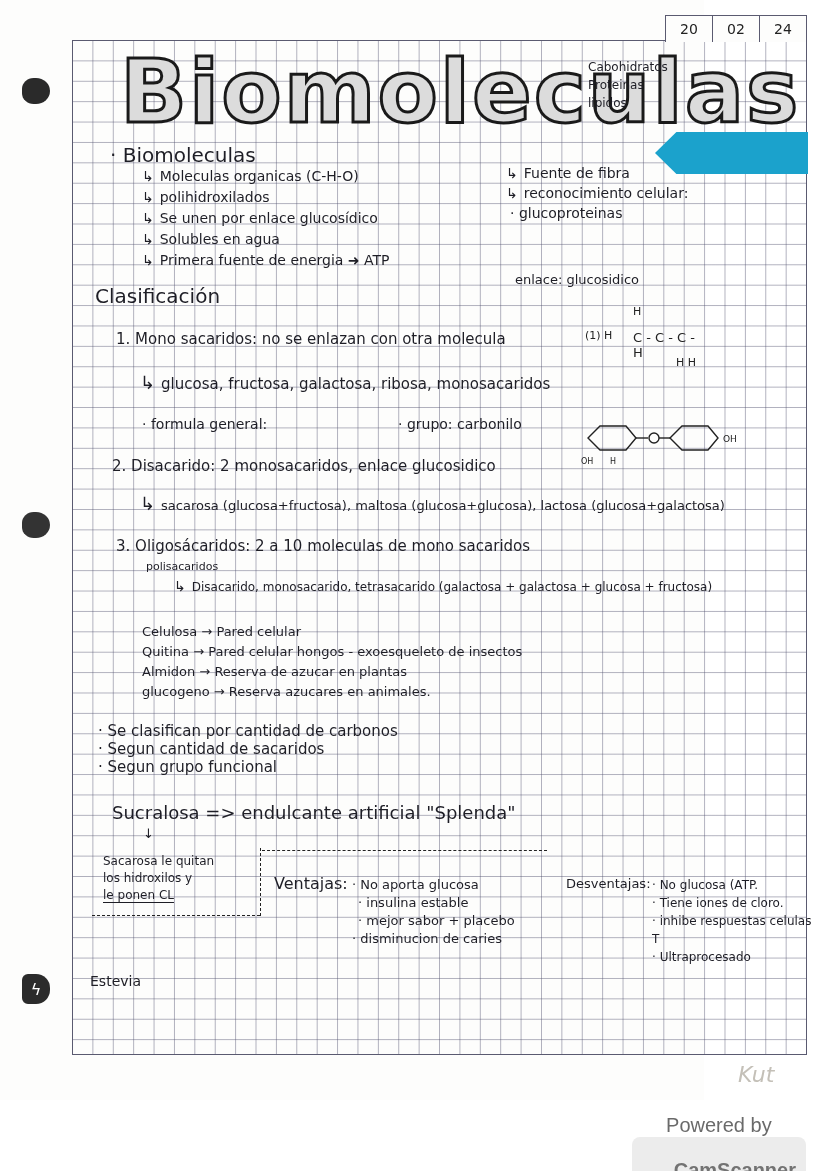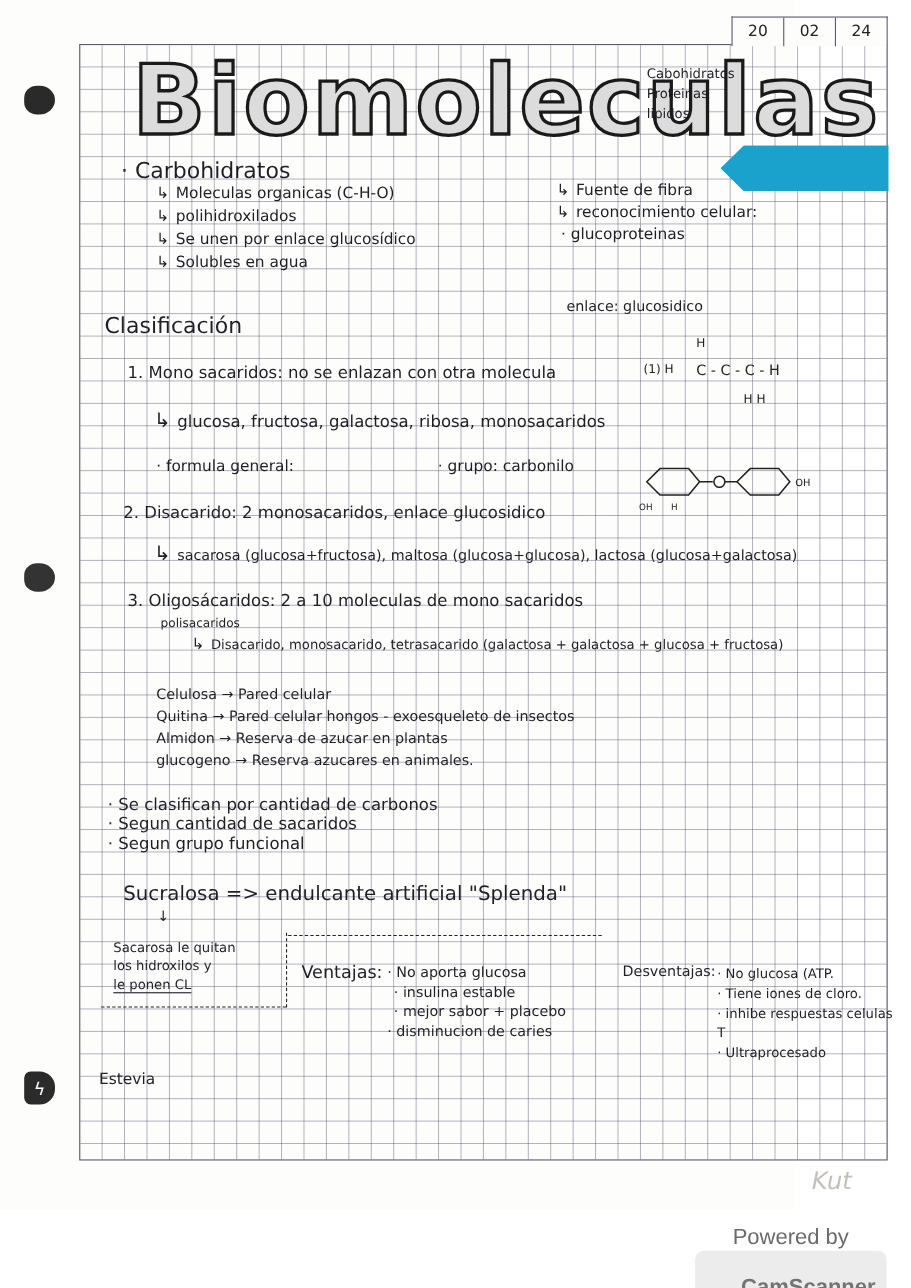--- a/index.html
+++ b/index.html
@@ -6,21 +6,20 @@
       margin: 0; padding: 0;
       width: 828px; height: 1171px;
       background: #ffffff;
       overflow: hidden;
     }
     body { position: relative; font-family: "DejaVu Sans", sans-serif; color: #1c1c22; }
 
     .page {
       position: absolute; left: 0; top: 0; width: 704px; height: 1100px;
       background: #fdfdfc;
-      padding-left: 19px;
     }
     .grid {
       position: absolute;
       left: 72px; top: 40px; width: 733px; height: 1013px;
       border: 1.5px solid #5a5a70;
       background-image:
         linear-gradient(to right, rgba(80,80,110,0.45) 1px, transparent 1px),
         linear-gradient(to bottom, rgba(80,80,110,0.45) 1px, transparent 1px);
       background-size: 20.4px 20.4px;
       background-position: -1px -1px;
@@ -121,26 +120,27 @@
   <div class="title">Biomoleculas</div>
 
   <div class="hand side-list">
     <div>Cabohidratos</div>
     <div>Proteinas</div>
     <div>lipidos</div>
   </div>
 
   <div class="tab-marker"></div>
 
-  <div class="hand h1" style="left:110px; top:143px;">· Carbohidratos</div>
+  <div class="hand h1" style="left:110px; top:143px;">· Biomoleculas</div>
   <div class="hand t14" style="left:142px; top:166px; line-height:21px;">
     <div><span class="arrow-prefix">↳</span><span>Moleculas organicas (C-H-O)</span></div>
     <div><span class="arrow-prefix">↳</span><span>polihidroxilados</span></div>
     <div><span class="arrow-prefix">↳</span><span>Se unen por enlace glucosídico</span></div>
     <div><span class="arrow-prefix">↳</span><span>Solubles en agua</span></div>
+    <div><span class="arrow-prefix">↳</span><span>Primera fuente de energia ➜ ATP</span></div>
   </div>
   <div class="hand t14" style="left:506px; top:163px; line-height:20px;">
     <div><span class="arrow-prefix">↳</span><span>Fuente de fibra</span></div>
     <div><span class="arrow-prefix">↳</span><span>reconocimiento celular:</span></div>
     <div style="padding-left:4px;">· glucoproteinas</div>
   </div>
   <div class="hand t13" style="left:515px; top:272px;">enlace: glucosidico</div>
 
   <div class="hand h1" style="left:95px; top:284px;">Clasificación</div>
 

